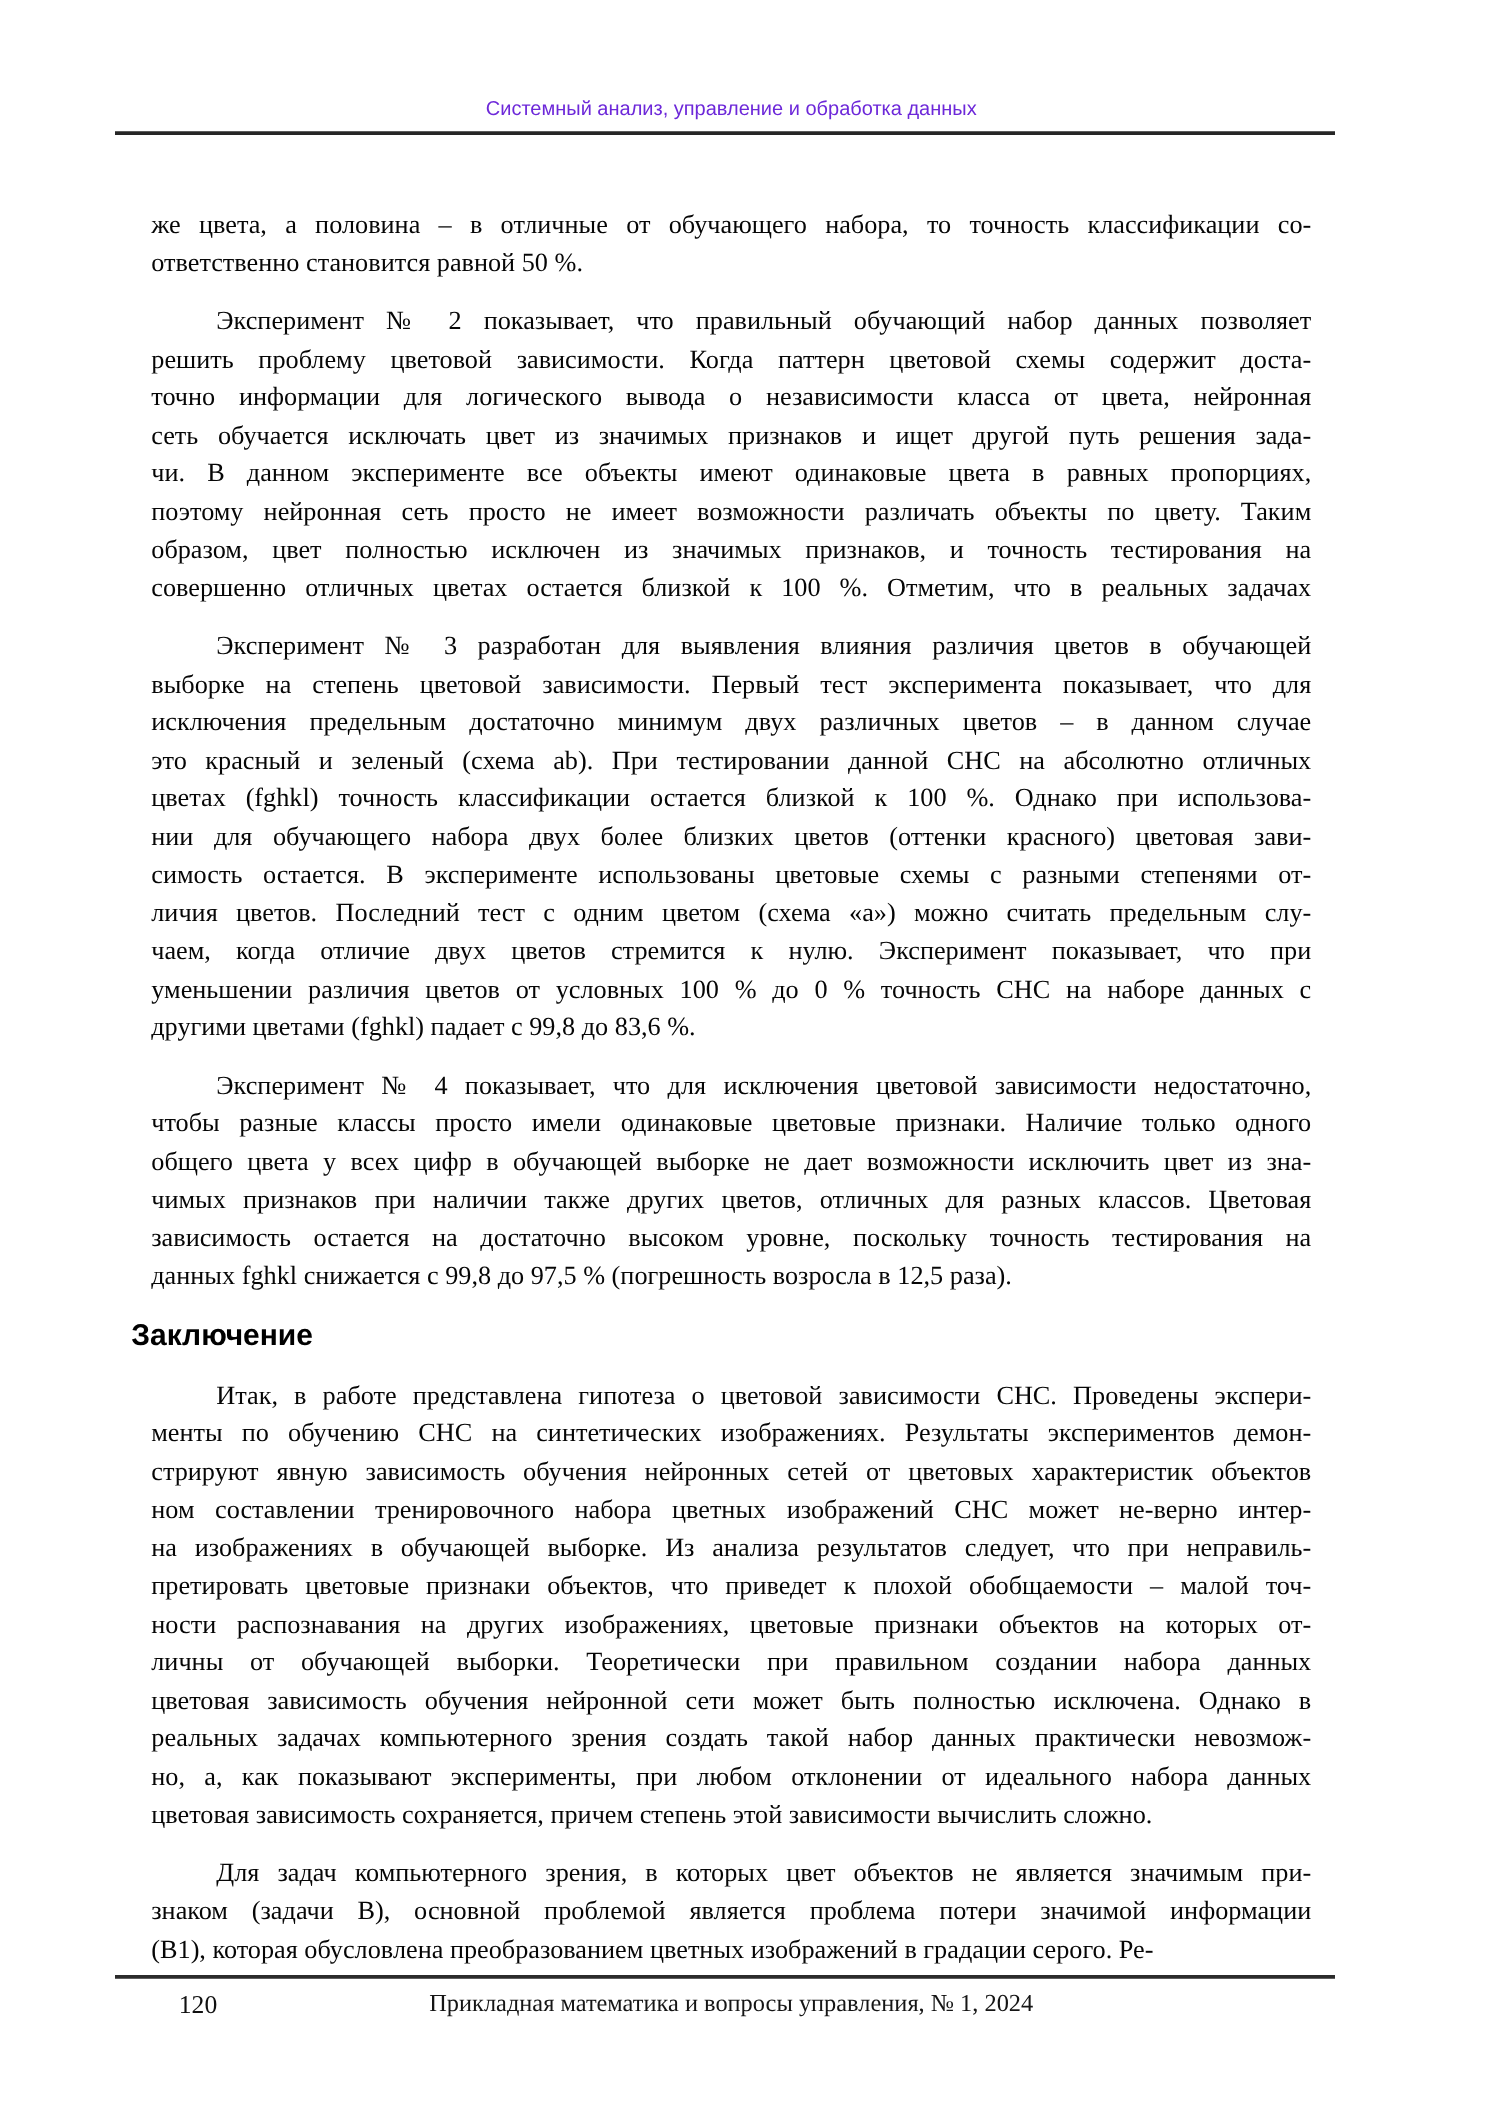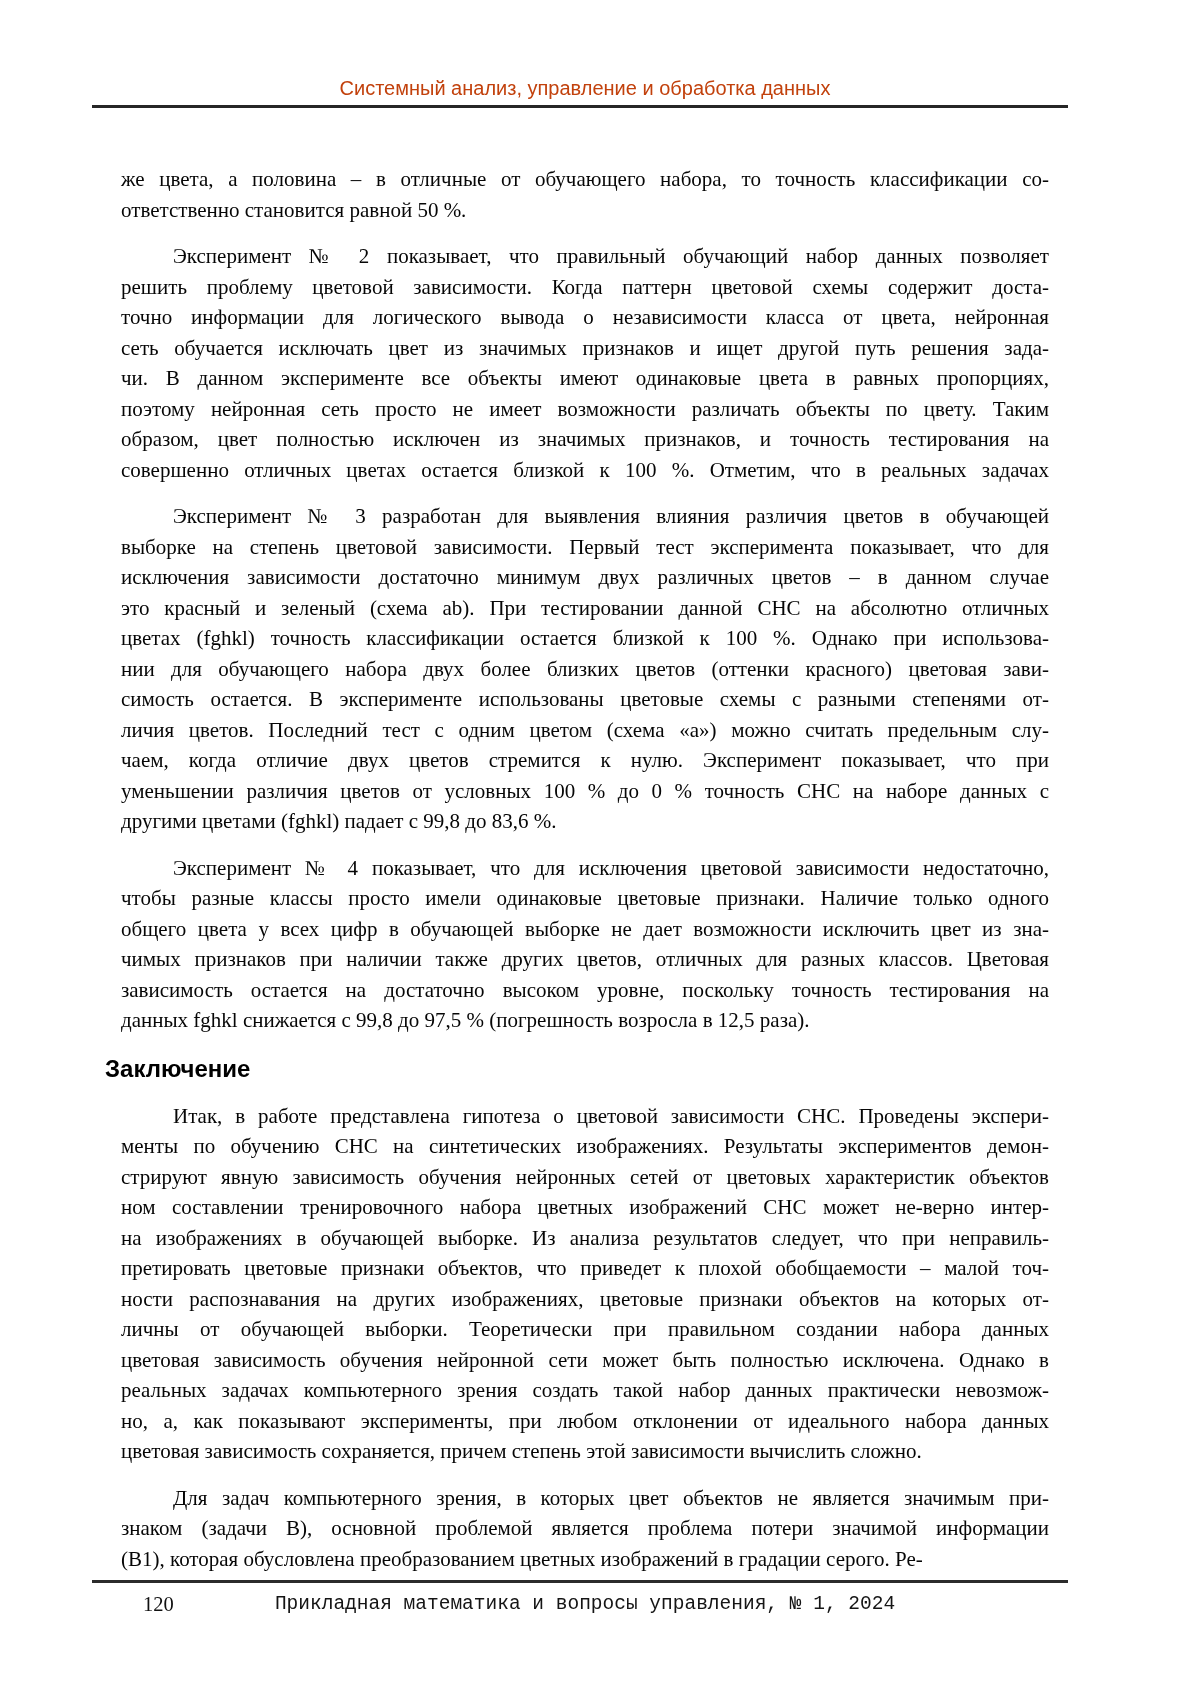--- a/index.html
+++ b/index.html
@@ -6,21 +6,21 @@
   html, body { width: 1200px; height: 1698px; overflow: hidden; }
   body { background: #ffffff; position: relative; }
   .page {
     position: absolute; inset: 0;
     background: #ffffff; color: #0b0b0b;
   }
   .running-head {
     position: absolute; top: 76px; left: 105px; width: 960px;
     text-align: center;
     font-family: "Liberation Sans", "DejaVu Sans", sans-serif;
-    font-size: 20px; line-height: 24px; color: #c2410c;
+    font-size: 16px; line-height: 24px; color: #6d28d9;
   }
   .head-rule {
     position: absolute; top: 105px; left: 92px; width: 976px; height: 2.5px;
     background: #262626;
   }
   .body-text {
     position: absolute; top: 148px; left: 105px; width: 960px;
     font-family: "Liberation Serif", "DejaVu Serif", serif;
     font-size: 21px; line-height: 30.5px; color: #060606;
   }
@@ -41,21 +41,21 @@
     position: absolute; top: 1592px; left: 105px; width: 960px; height: 30px;
   }
   .page-number {
     position: absolute; left: 2px; top: 1px;
     font-family: "Liberation Serif", "DejaVu Serif", serif;
     font-size: 20.5px; color: #101010; margin-left: 36px;
   }
   .journal-title {
     position: absolute; left: 0; right: 0; top: 1px;
     text-align: center;
-    font-family: Liberation Mono, monospace;
+    font-family: Liberation Serif, serif;
     font-size: 19.5px; color: #151515;
   }
 </style>
 </head>
 <body>
 
 <div class="page">
 
   <div class="running-head">Системный анализ, управление и обработка данных</div>
 
@@ -75,21 +75,21 @@
         <div class="line">сеть обучается исключать цвет из значимых признаков и ищет другой путь решения зада-</div>
         <div class="line">чи. В данном эксперименте все объекты имеют одинаковые цвета в равных пропорциях,</div>
         <div class="line">поэтому нейронная сеть просто не имеет возможности различать объекты по цвету. Таким</div>
         <div class="line">образом, цвет полностью исключен из значимых признаков, и точность тестирования на</div>
         <div class="line">совершенно отличных цветах остается близкой к 100 %. Отметим, что в реальных задачах</div>
       </div>
 
     <div class="para" data-indent="true">
         <div class="line">Эксперимент № 3 разработан для выявления влияния различия цветов в обучающей</div>
         <div class="line">выборке на степень цветовой зависимости. Первый тест эксперимента показывает, что для</div>
-        <div class="line">исключения зависимости достаточно минимум двух различных цветов – в данном случае</div>
+        <div class="line">исключения предельным достаточно минимум двух различных цветов – в данном случае</div>
         <div class="line">это красный и зеленый (схема ab). При тестировании данной СНС на абсолютно отличных</div>
         <div class="line">цветах (fghkl) точность классификации остается близкой к 100 %. Однако при использова-</div>
         <div class="line">нии для обучающего набора двух более близких цветов (оттенки красного) цветовая зави-</div>
         <div class="line">симость остается. В эксперименте использованы цветовые схемы с разными степенями от-</div>
         <div class="line">личия цветов. Последний тест с одним цветом (схема «а») можно считать предельным слу-</div>
         <div class="line">чаем, когда отличие двух цветов стремится к нулю. Эксперимент показывает, что при</div>
         <div class="line">уменьшении различия цветов от условных 100 % до 0 % точность СНС на наборе данных с</div>
         <div class="line line-last">другими цветами (fghkl) падает с 99,8 до 83,6 %.</div>
       </div>
 

